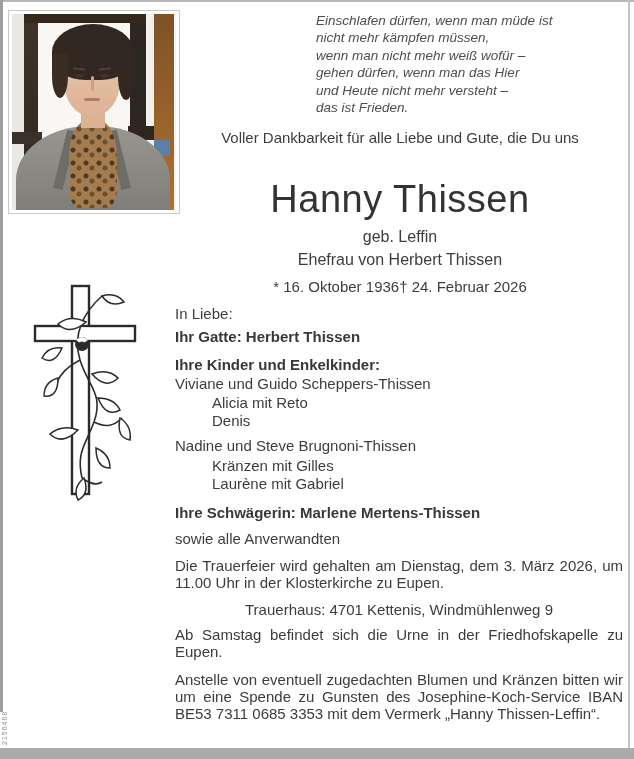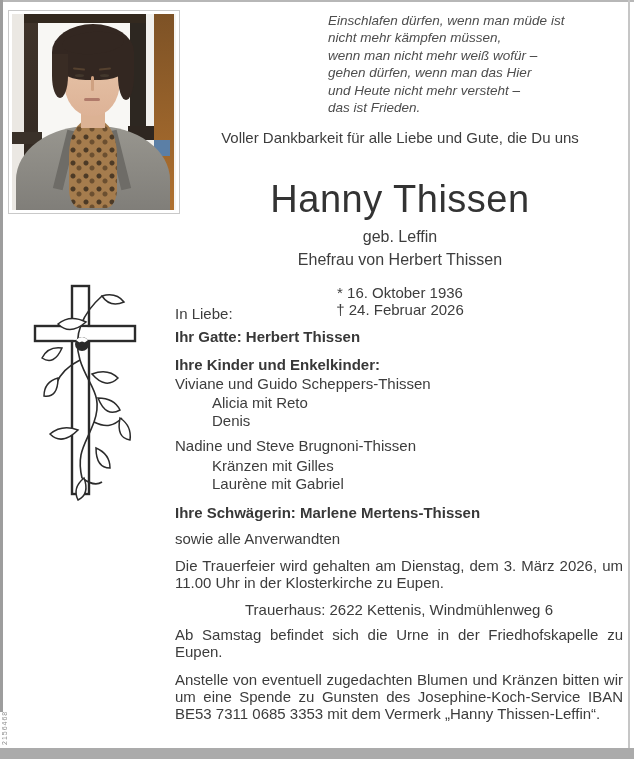--- a/index.html
+++ b/index.html
@@ -50,30 +50,30 @@
   .w-brow{width:12px;height:2px;background:#55412f;border-radius:2px;}
   .w-brow.l{left:61px;top:54px;transform:rotate(6deg);}
   .w-brow.r{left:87px;top:54px;transform:rotate(-6deg);}
   .w-eye{width:9px;height:3px;background:#42372c;border-radius:50%;}
   .w-eye.l{left:63px;top:60px;}
   .w-eye.r{left:88px;top:60px;}
   .w-nose{left:79px;top:62px;width:3px;height:15px;background:#cfa181;border-radius:2px;}
   .w-mouth{left:72px;top:84px;width:16px;height:3px;background:#b07a6a;border-radius:2px;}
 
   
-  .poem{position:absolute;left:328px;top:12px;width:292px;font-style:italic;
+  .poem{position:absolute;left:316px;top:12px;width:292px;font-style:italic;
     font-size:13.5px;line-height:17.4px;color:#4d4d4d;}
 
   
   .col{position:absolute;left:175px;width:450px;text-align:center;}
   .intro{top:129px;font-size:15px;line-height:17.5px;color:#3c3c3c;}
   .name{top:178px;font-size:38px;letter-spacing:.5px;color:#333333;}
   .maiden{top:228px;font-size:16px;}
   .relation{top:251px;font-size:16px;}
-  .dates{top:284px;font-size:15px;display:flex;justify-content:center;flex-direction:column;}
+  .dates{top:278px;font-size:15px;display:flex;justify-content:center;}
 
   
   .cross{position:absolute;left:32px;top:282px;width:106px;height:222px;}
 
   
   .family{position:absolute;left:175px;top:305px;width:450px;font-size:15px;line-height:18px;}
   .family .ln{white-space:pre;}
   .fam-bold{font-weight:bold;color:#383838;}
   .indent{padding-left:37px;}
   .mb5{margin-bottom:5px;} .mb10{margin-bottom:10px;} .mb1{margin-bottom:1px;}
@@ -189,17 +189,17 @@
     <div class="ln indent">Alicia mit Reto</div>
     <div class="ln indent mb7">Denis</div>
     <div class="ln mb2">Nadine und Steve Brugnoni-Thissen</div>
     <div class="ln indent">Kränzen mit Gilles</div>
     <div class="ln indent mb11">Laurène mit Gabriel</div>
     <div class="ln fam-bold mb8">Ihre Schwägerin: Marlene Mertens-Thissen</div>
     <div class="ln">sowie alle Anverwandten</div>
   </div>
 
   <div class="para p-feier">Die Trauerfeier wird gehalten am Dienstag, dem 3. März 2026, um 11.00 Uhr in der Klosterkirche zu Eupen.</div>
-  <div class="para p-trauerhaus">Trauerhaus: 2622 Kettenis, Windmühlenweg 6</div>
+  <div class="para p-trauerhaus">Trauerhaus: 4701 Kettenis, Windmühlenweg 9</div>
   <div class="para p-urne">Ab Samstag befindet sich die Urne in der Friedhofskapelle zu Eupen.</div>
   <div class="para p-spende">Anstelle von eventuell zugedachten Blumen und Kränzen bitten wir um eine Spende zu Gunsten des Josephine-Koch-Service IBAN BE53 7311 0685 3353 mit dem Vermerk „Hanny Thissen-Leffin“.</div>
 
 </div>
 
 </body></html>

